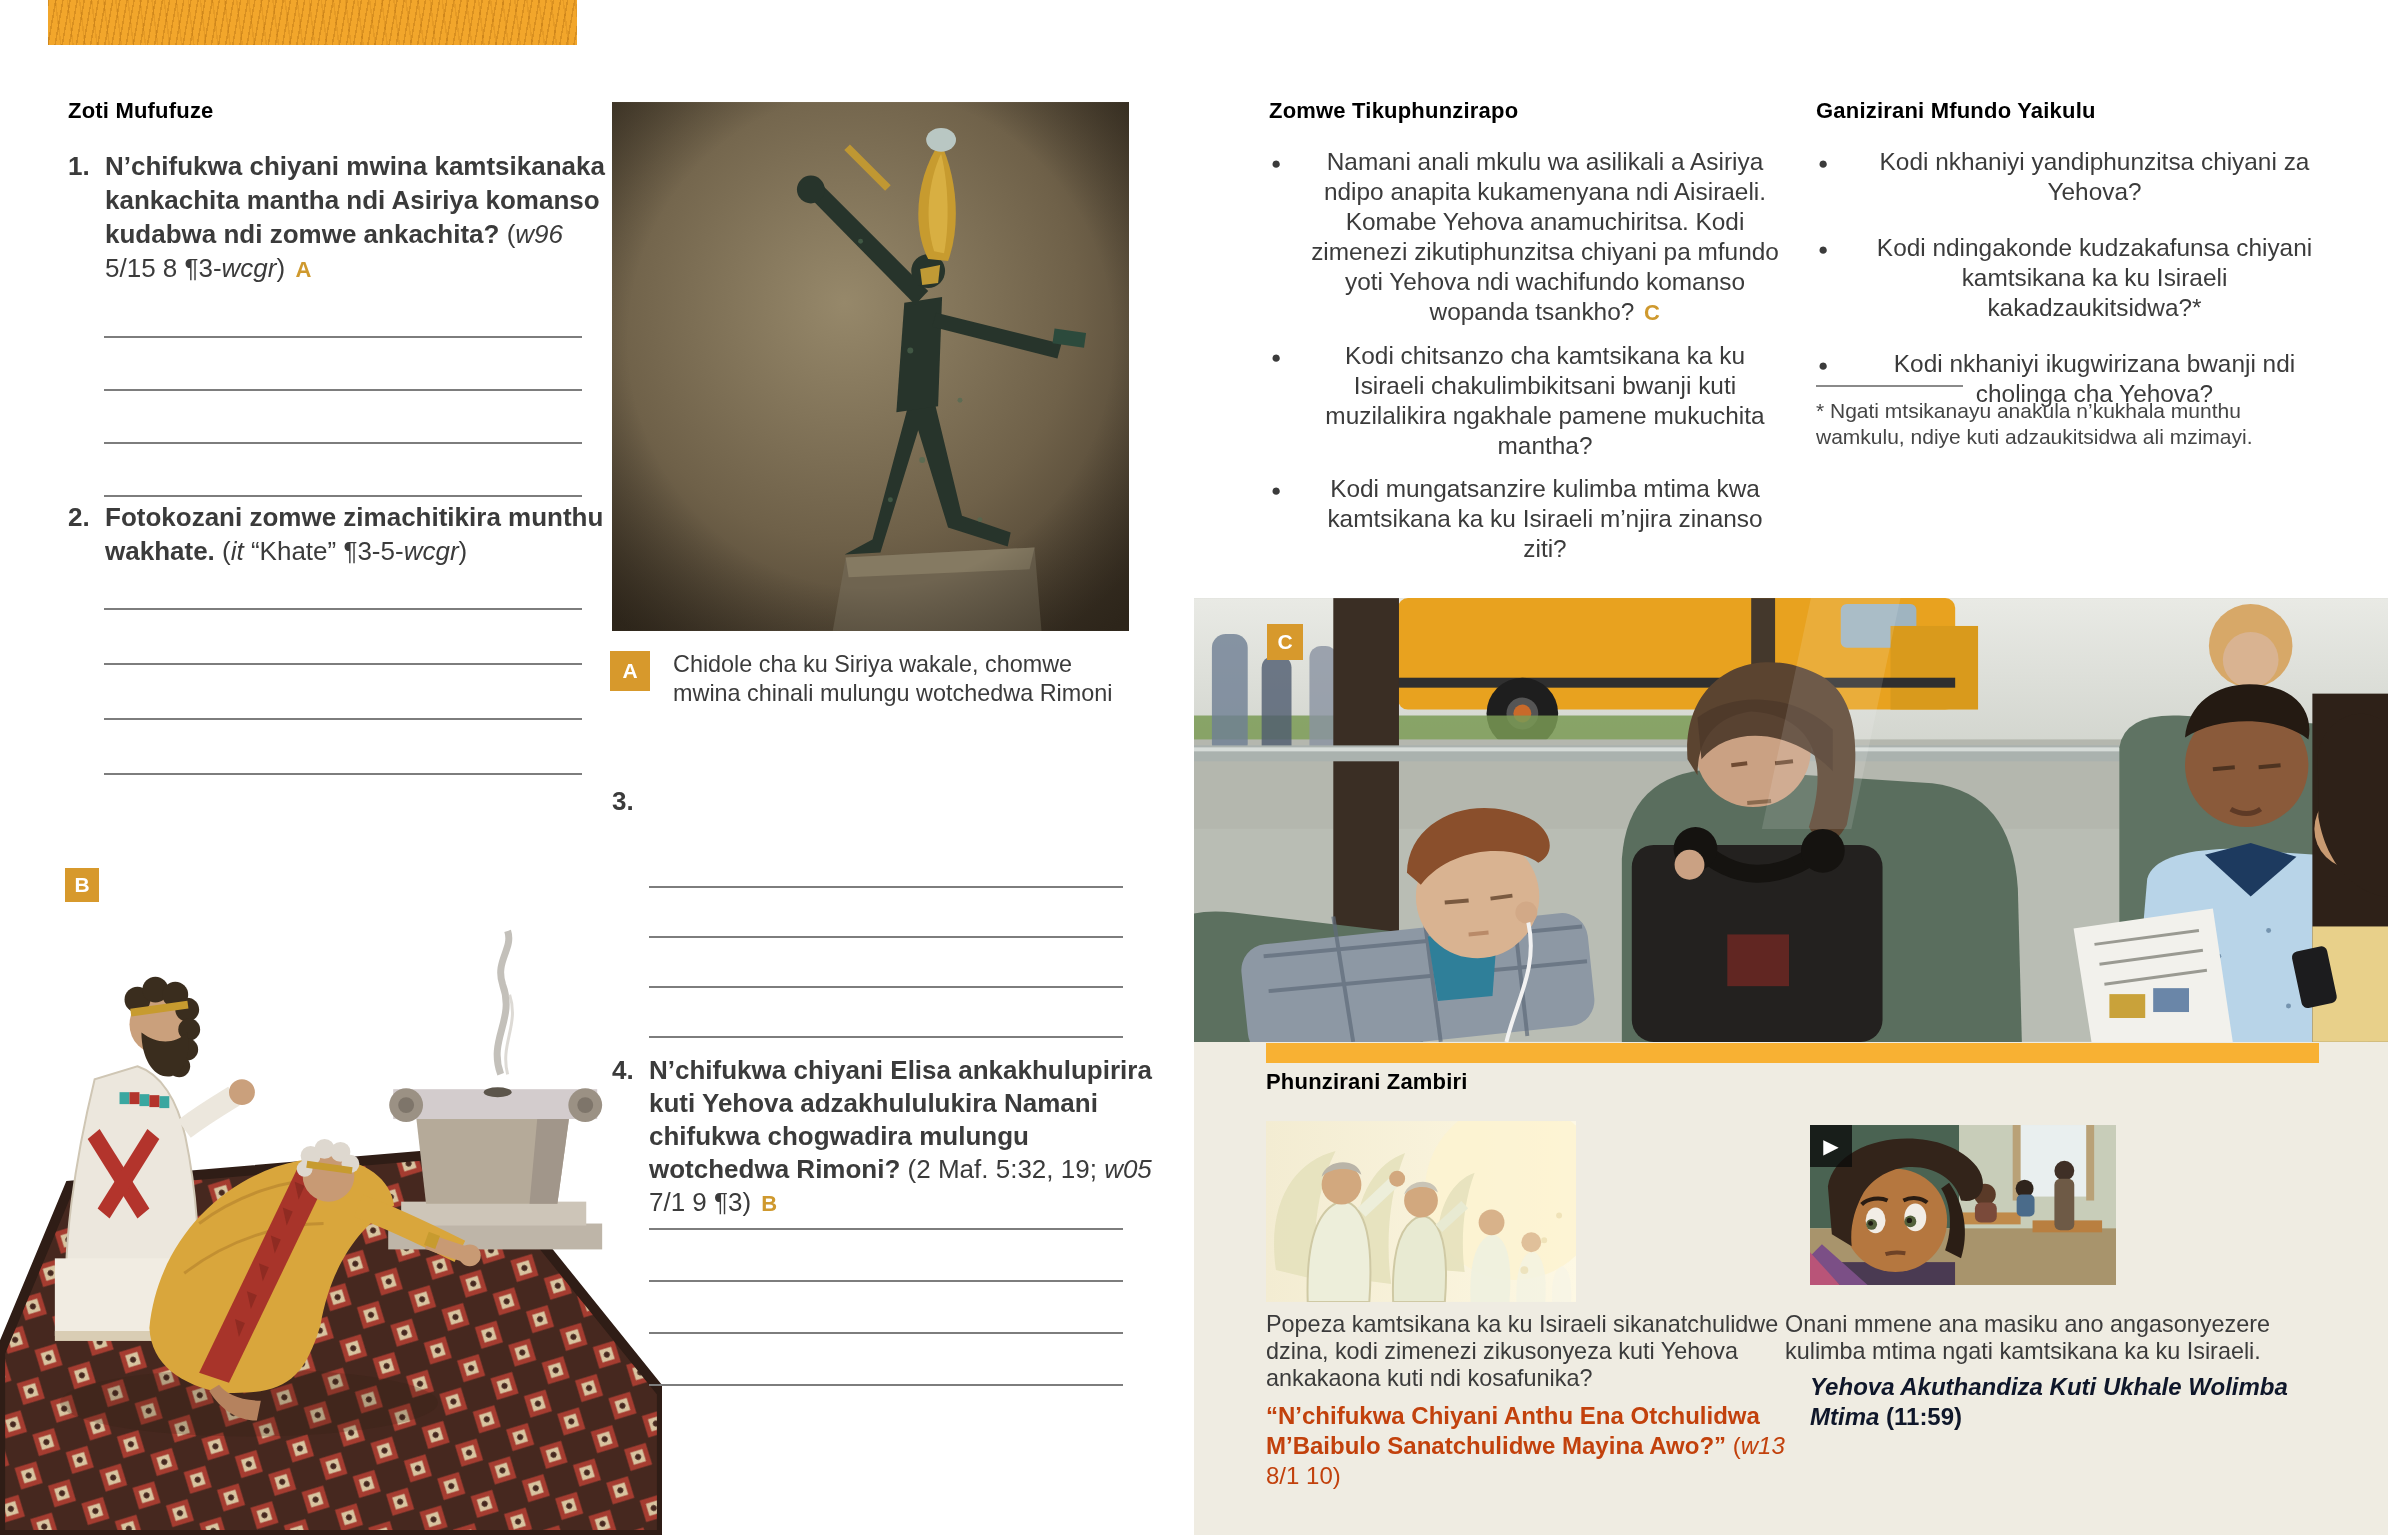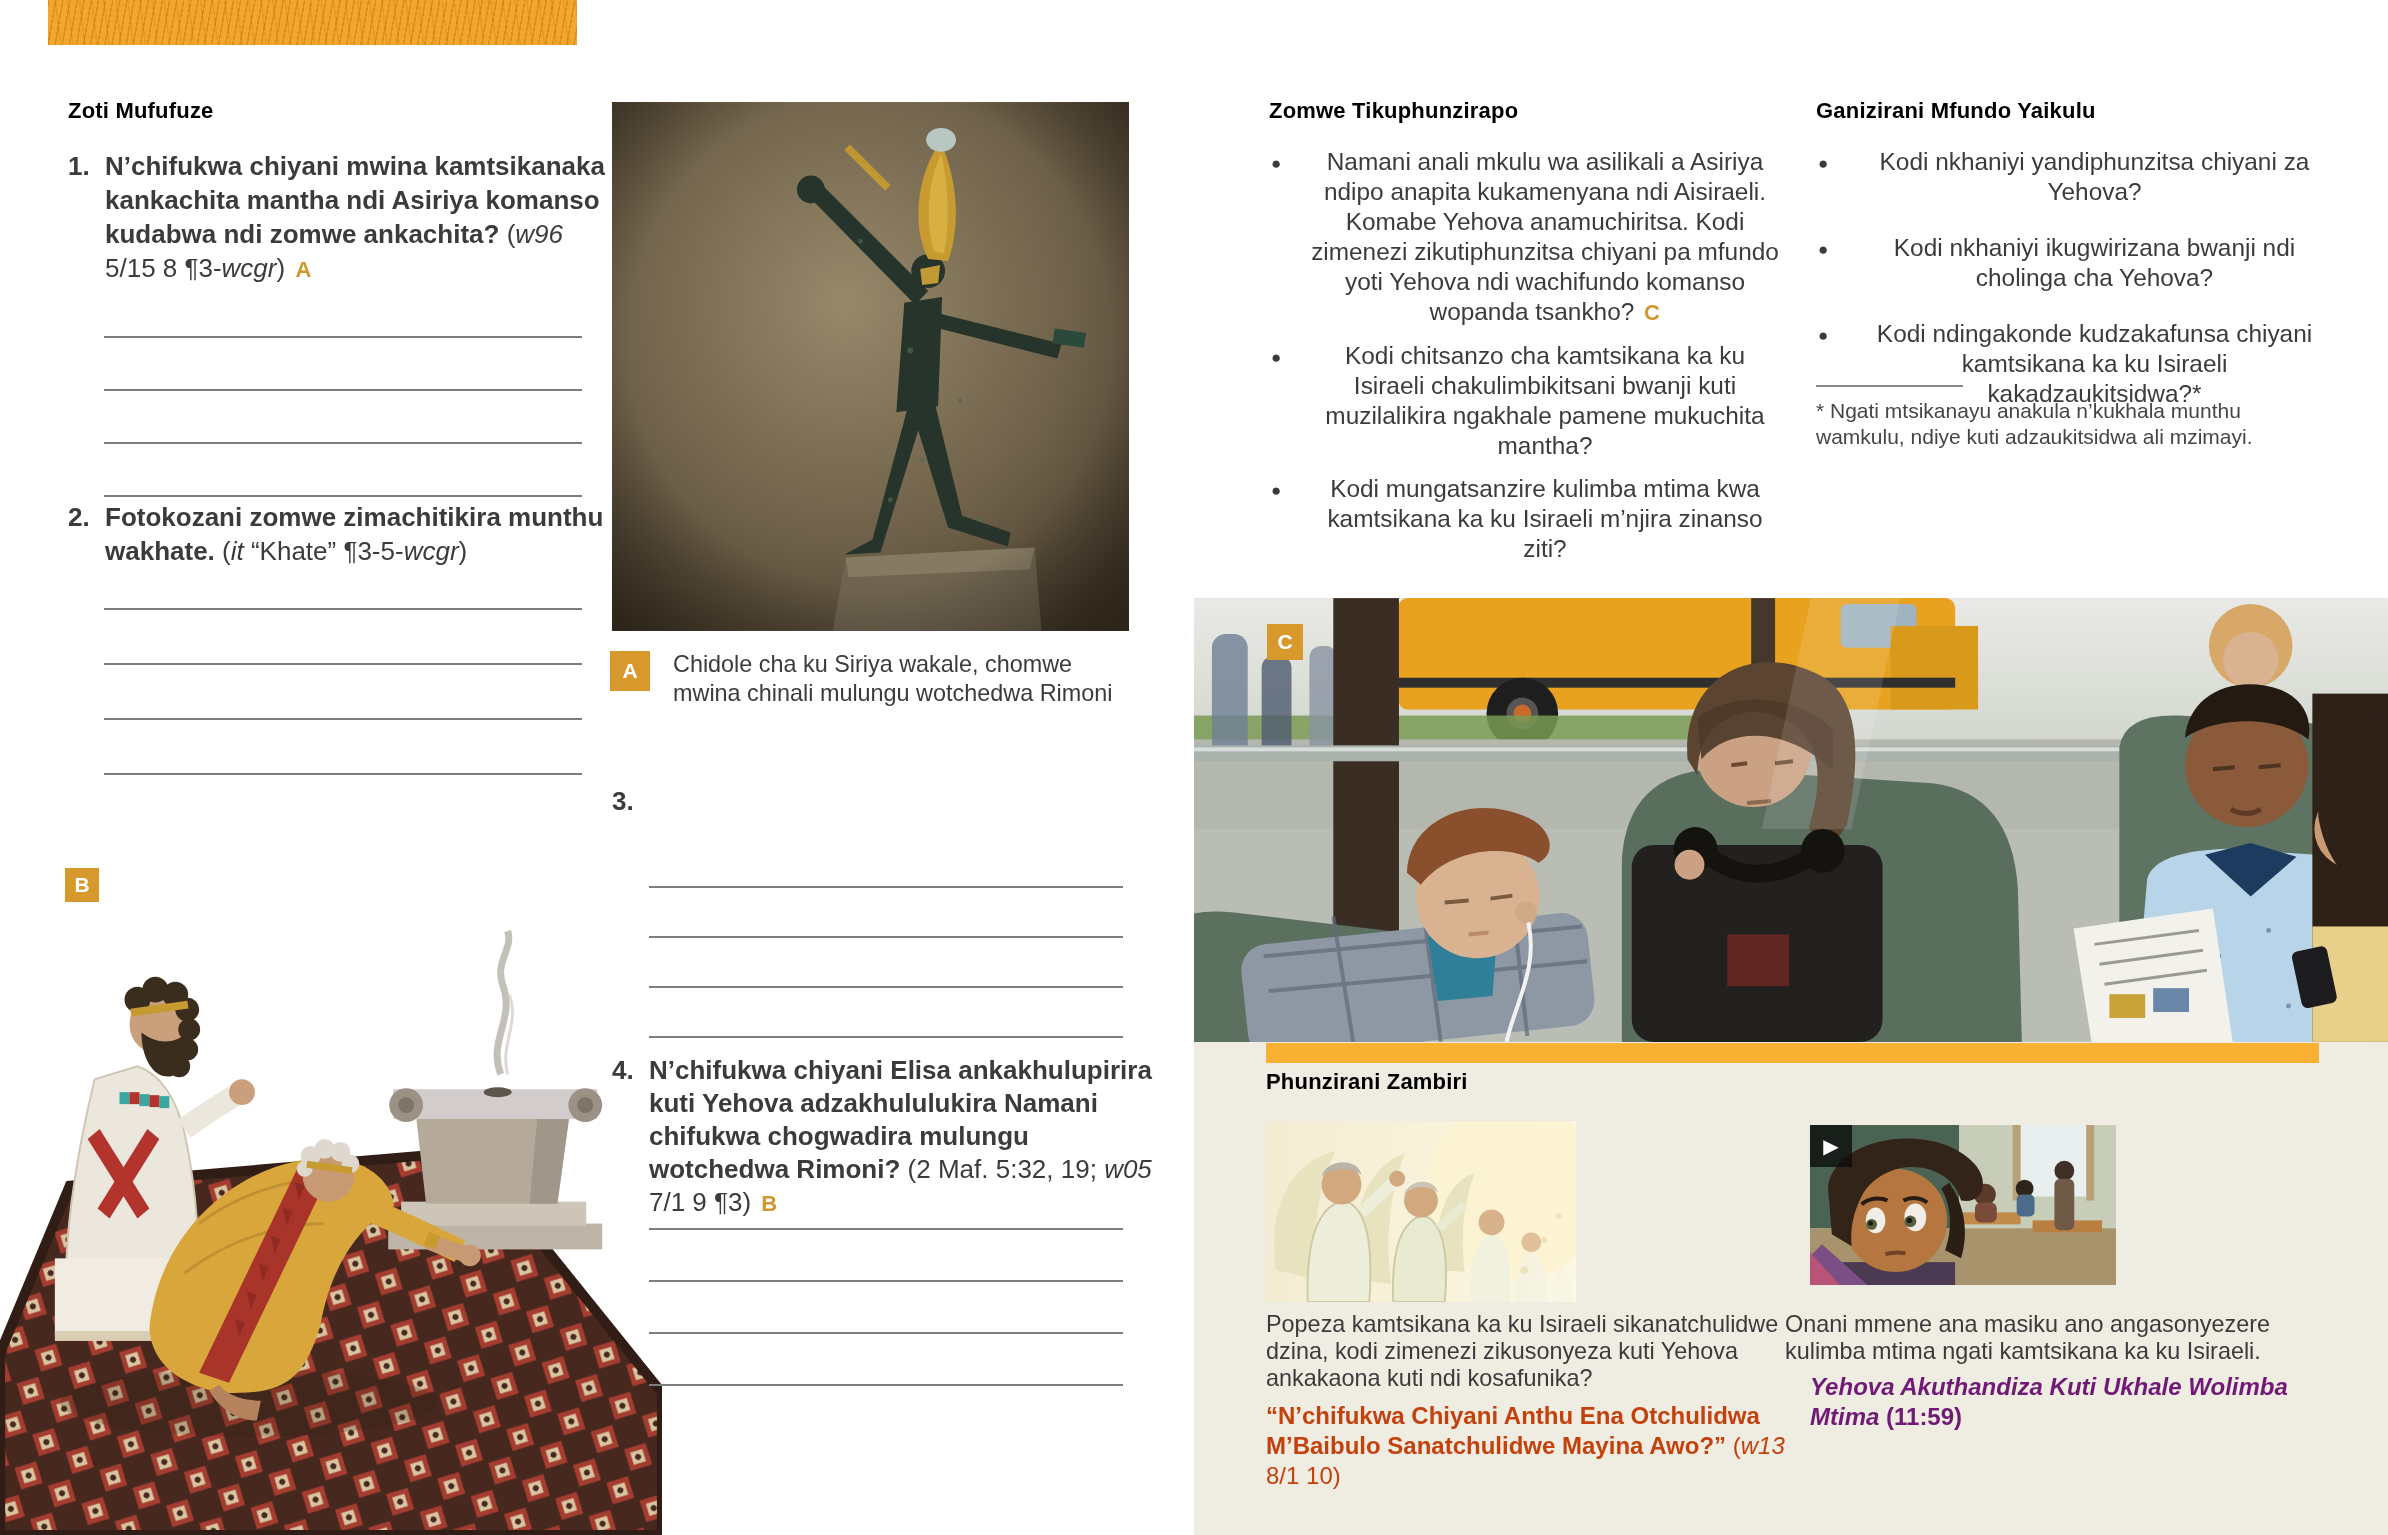--- a/index.html
+++ b/index.html
@@ -65,21 +65,21 @@
   #orange-bar{left:1266px;top:1043px;width:1053px;height:20px;background:#f8b133;}
   #h-learn{left:1266px;top:1065px;}
   #thumb-angels{left:1266px;top:1121px;width:310px;height:181px;}
   #learn-q{left:1266px;top:1311px;width:545px;font-size:23.4px;line-height:27px;}
   #learn-link{left:1266px;top:1401px;width:557px;font-size:24px;line-height:30px;color:#c2410c;}
   #learn-link .rb{font-weight:700;}
   #thumb-video{left:1810px;top:1125px;width:306px;height:160px;}
   #play-btn{left:1810px;top:1125px;width:42px;height:42px;background:rgba(10,10,10,.78);
     display:flex;align-items:center;justify-content:center;color:#fff;font-size:20px;}
   #video-desc{left:1785px;top:1311px;width:552px;font-size:23.4px;line-height:27px;}
-  #video-title{left:1810px;top:1372px;width:552px;font-size:24px;line-height:30px;color:#701a75;}
+  #video-title{left:1810px;top:1372px;width:552px;font-size:24px;line-height:30px;color:#0f172a;}
   #video-title .rb{font-weight:700;}
   svg{display:block;}
 </style>
 </head>
 <body>
 
 <div id="banner" class="abs"></div>
 
 <div id="h-research" class="abs gold-head">Zoti Mufufuze</div>
 
@@ -269,22 +269,22 @@
 <div id="h-lessons" class="abs gold-head">Zomwe Tikuphunzirapo</div>
 <ul id="bullets-lessons" class="bullets zo">
   <li><span><span>Namani anali mkulu wa asilikali a Asiriya ndipo anapita kukamenyana ndi Aisiraeli. Komabe Yehova anamuchiritsa. Kodi zimenezi zikutiphunzitsa chiyani pa mfundo yoti Yehova ndi wachifundo komanso wopanda tsankho? </span><span class="rm">C</span></span></li>
   <li><span><span>Kodi chitsanzo cha kamtsikana ka ku Isiraeli chakulimbikitsani bwanji kuti muzilalikira ngakhale pamene mukuchita mantha?</span></span></li>
   <li><span><span>Kodi mungatsanzire kulimba mtima kwa kamtsikana ka ku Isiraeli m’njira zinanso ziti?</span></span></li>
 </ul>
 
 <div id="h-points" class="abs gold-head">Ganizirani Mfundo Yaikulu</div>
 <ul id="bullets-points" class="bullets ga">
   <li><span><span>Kodi nkhaniyi yandiphunzitsa chiyani za Yehova?</span></span></li>
+  <li><span><span>Kodi ndingakonde kudzakafunsa chiyani kamtsikana ka ku Isiraeli kakadzaukitsidwa?*</span></span></li>
   <li><span><span>Kodi nkhaniyi ikugwirizana bwanji ndi cholinga cha Yehova?</span></span></li>
-  <li><span><span>Kodi ndingakonde kudzakafunsa chiyani kamtsikana ka ku Isiraeli kakadzaukitsidwa?*</span></span></li>
 </ul>
 <div id="foot-rule" class="abs"></div>
 <div id="footnote" class="abs">* Ngati mtsikanayu anakula n’kukhala munthu wamkulu, ndiye kuti adzaukitsidwa ali mzimayi.</div>
 
 <div id="beige" class="abs"></div>
 
 <div id="photo-c" class="abs">
 <svg width="1194" height="444" viewBox="0 0 1200 446">
   <defs>
     <linearGradient id="outside" x1="0" y1="0" x2="0" y2="1">

